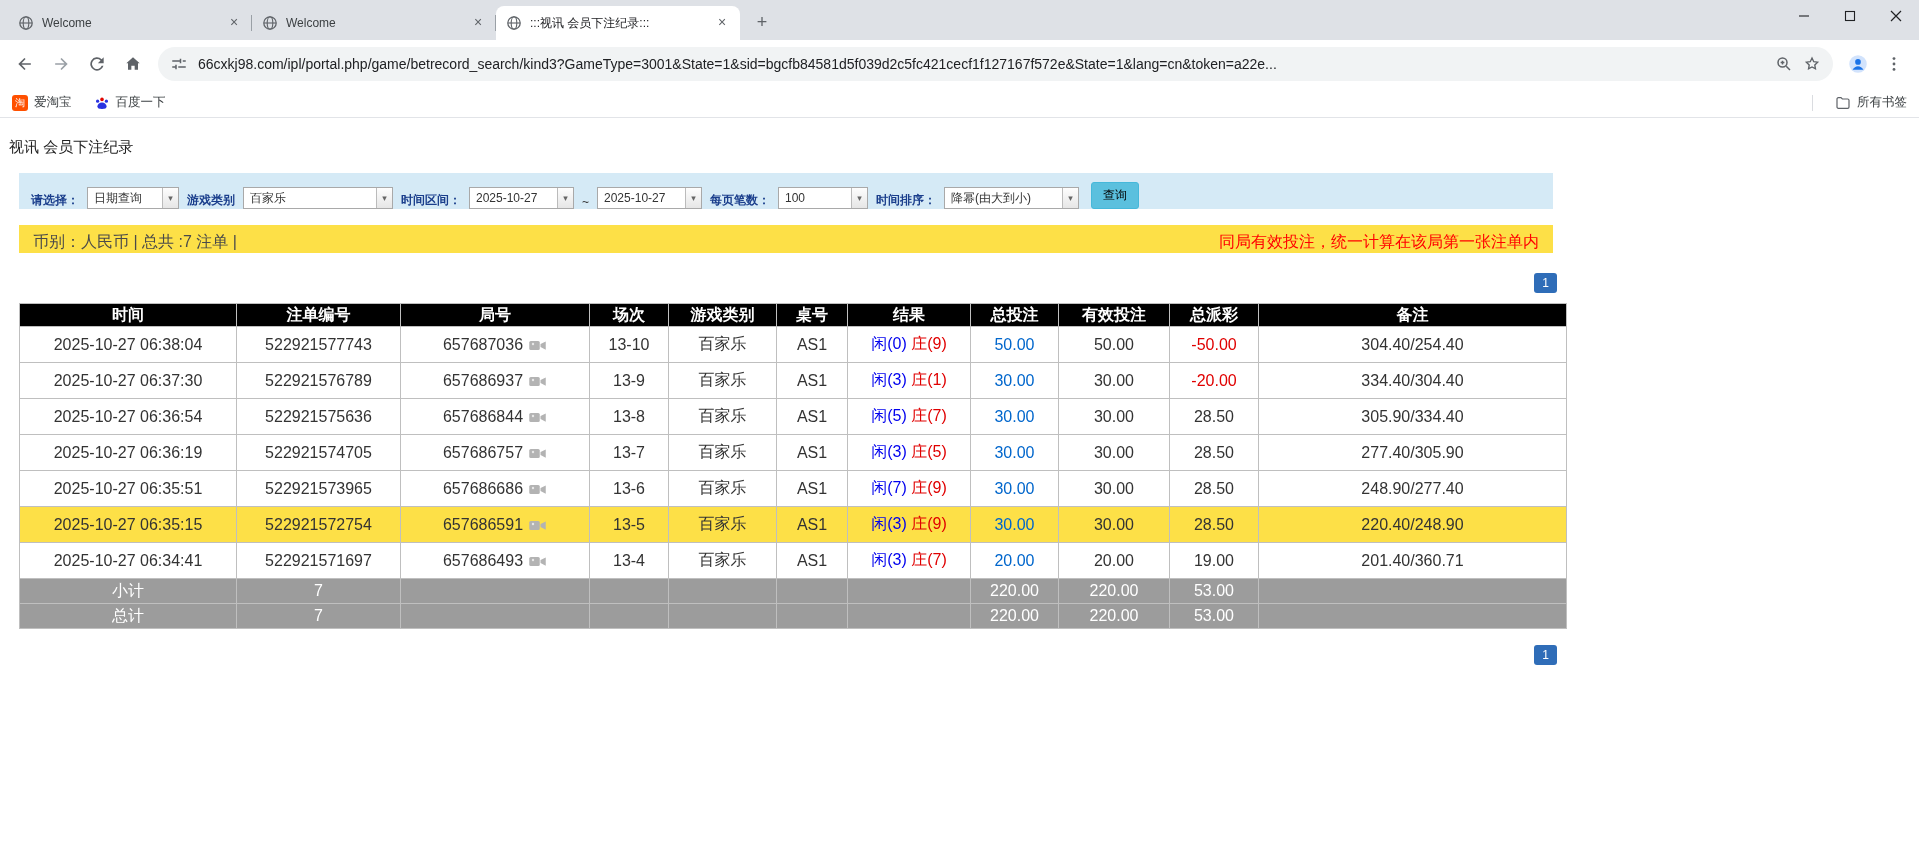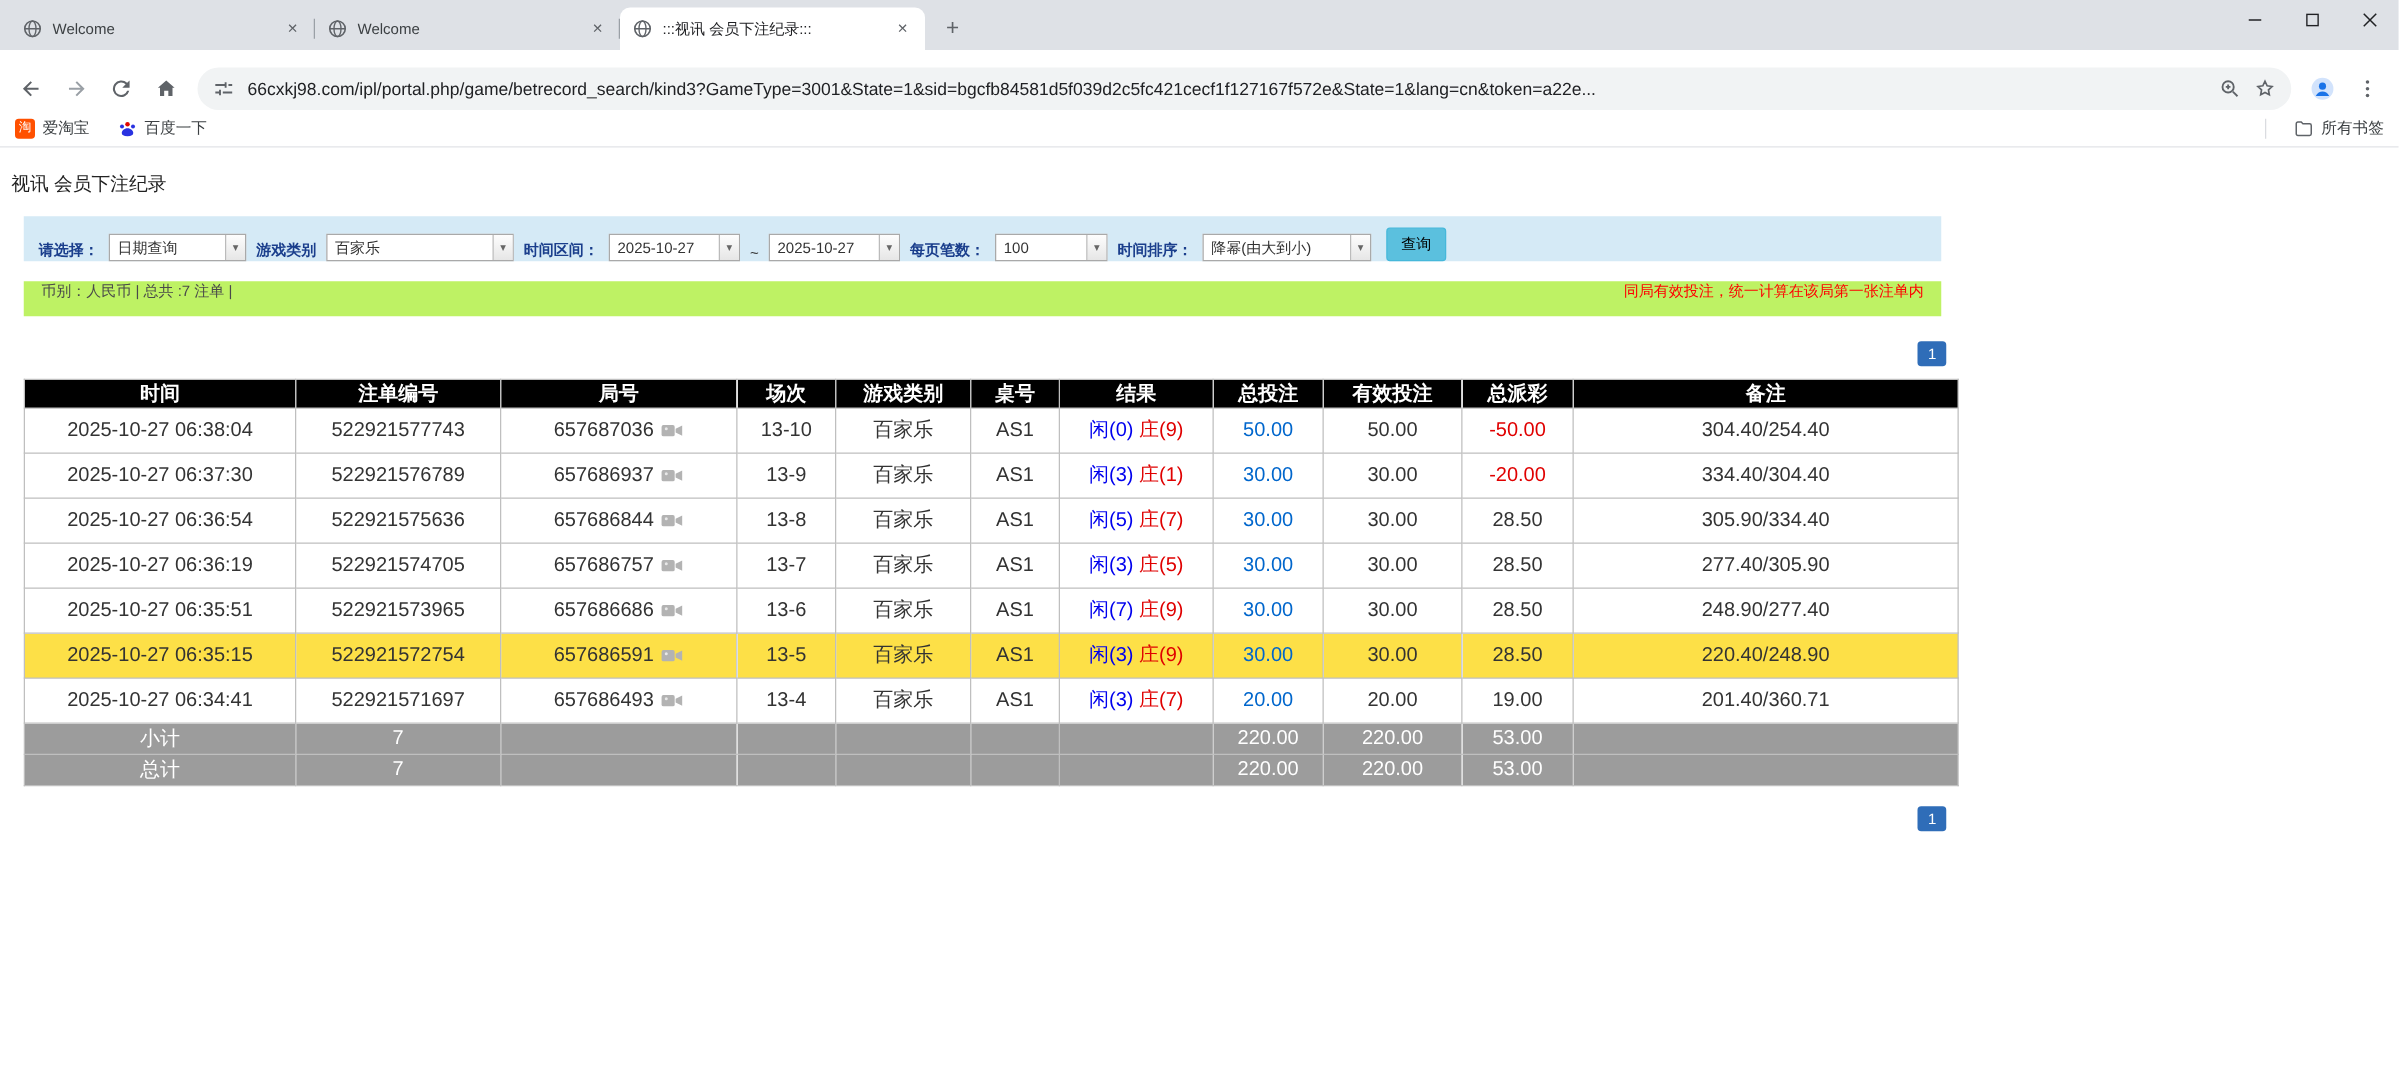--- a/index.html
+++ b/index.html
@@ -12,21 +12,21 @@
          border-radius:8px 8px 0 0; font-size:12px; color:#3c4043; position:relative;margin-top:40px; }
   .tab:not(.active):after { content:""; position:absolute; right:0; top:9px; height:16px; width:1px; background:#9aa0a6; }
   .tab.active { background:#fff; color:#202124; }
   .tab-title { flex:1; white-space:nowrap; overflow:hidden; text-overflow:ellipsis; }
   .tab-close { font-size:14px; color:#5f6368; width:16px; height:16px; line-height:15px; text-align:center; border-radius:50%; }
   .newtab { width:28px; height:28px; margin:0 0 4px 8px; font-size:18px; color:#5f6368; display:flex; align-items:center; justify-content:center; border-radius:50%; }
   .win-controls { position:absolute; right:0; top:0; height:32px; display:flex; }
   .win-btn { width:46px; height:32px; display:flex; align-items:center; justify-content:center; }
   .icon16 { width:16px; height:16px; flex:0 0 16px; }
 
-  .toolbar { height:48px; background:#fff; display:flex; align-items:flex-end; padding:0 8px; gap:2px; }
+  .toolbar { height:48px; background:#fff; display:flex; align-items:center; padding:0 8px; gap:2px; }
   .tool-btn { width:34px; height:34px; display:flex; align-items:center; justify-content:center; border-radius:50%; }
   .tool-btn svg { width:20px; height:20px; }
   .omnibox { flex:1; height:34px; background:#f1f3f4; border-radius:17px; display:flex; align-items:center;
              padding:0 12px; margin:0 6px; gap:10px; min-width:0; }
   .omni-url { flex:1; font-size:14px; color:#202124; white-space:nowrap; overflow:hidden; text-overflow:ellipsis; }
   .omni-ic { width:18px; height:18px; flex:0 0 18px; }
 
   .bookmarks { height:30px; background:#fff; border-bottom:1px solid #e2e4e8; display:flex; align-items:center;
                padding:0 12px; gap:22px; font-size:12.5px; color:#3c4043; }
   .bm { display:flex; align-items:center; gap:6px; }
@@ -38,27 +38,27 @@
   .content { width:1548px; margin-left:9px; padding-top:20px; }
   .page-title { font-size:15px; color:#222; margin-left:0; margin-bottom:16px; }
 
   .filterbar { background:#d5eaf6; height:36px; display:flex; align-items:flex-end; gap:8px;
                padding:0 12px; margin:0 4px 0 10px; }
   .flabel { color:#1a3e8c; font-size:12px; font-weight:bold; white-space:nowrap; }
   .select { background:#fff; border:1px solid #a9a9a9; height:22px; display:flex; align-items:center; font-size:12px; color:#333; }
   .sel-val { padding:0 6px; flex:1; white-space:nowrap; }
   .sel-arrow { width:16px; height:100%; border-left:1px solid #bbb; background:linear-gradient(#fdfdfd,#e6e6e6);
                font-size:9px; color:#666; display:flex; align-items:center; justify-content:center; }
-  .w110{width:110px}.w150{width:150px}.w105{width:105px}.w90{width:90px}.w135{width:135px}
+  .w110{width:92px}.w150{width:150px}.w105{width:105px}.w90{width:90px}.w135{width:135px}
   .tilde { font-size:12px; color:#333; }
   .search-btn { background:#5bc0de; border:1px solid #46b8da; color:#000000; font-size:12px;
                 padding:4px 11px; border-radius:3px; margin-left:4px; }
 
-  .greenbar { background:#bef264; height:28px; display:flex; align-items:flex-start; justify-content:space-between;
-              padding:0 14px; margin:16px 4px 0 10px; font-size:12px; color:#4a4a4a; }
+  .greenbar { background:#fde047; height:28px; display:flex; align-items:flex-end; justify-content:space-between;
+              padding:0 14px; margin:16px 4px 0 10px; font-size:16px; color:#4a4a4a; }
   .greenbar .warn { color:#ff0000; }
 
   .pager-row { display:flex; justify-content:flex-end; margin:20px 0 0 10px; }
   .pager-row.bottom { margin-top:16px; }
   .page-btn { background:#2f6db8; color:#fff; font-size:12px; padding:3px 8px; border-radius:3px; }
 
   table.records { width:100%; margin:10px 0 0 10px; border-collapse:collapse; table-layout:fixed; font-size:16px; color:#333; }
   table.records th, table.records td { border:1px solid #bfbfbf; text-align:center; padding:0 4px; overflow:hidden; }
   table.records thead th { background:#000; color:#fff; height:23px; font-weight:bold; }
   table.records tbody td { height:36px; background:#fff; }

